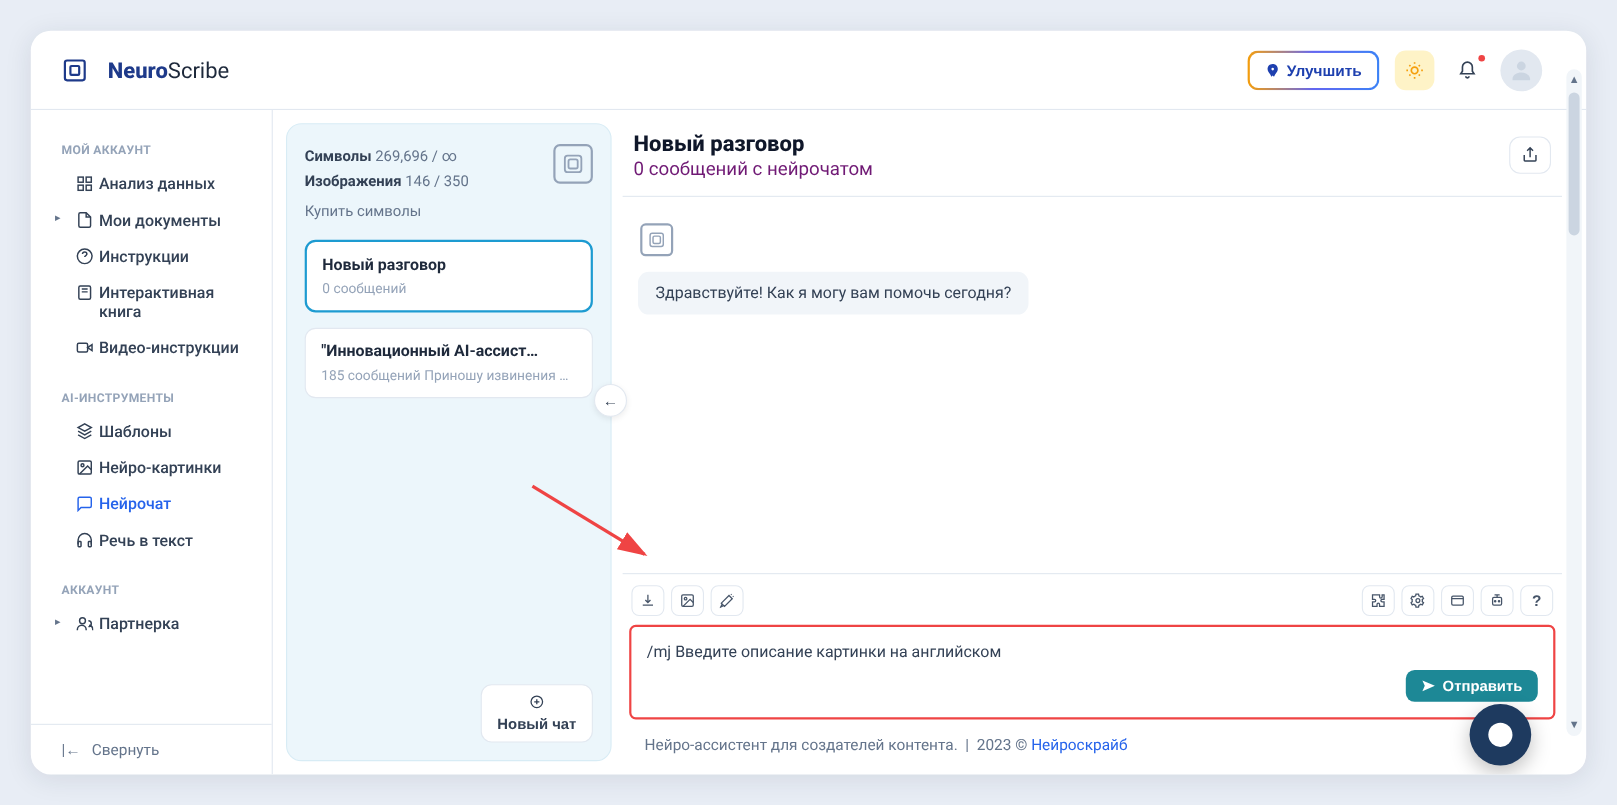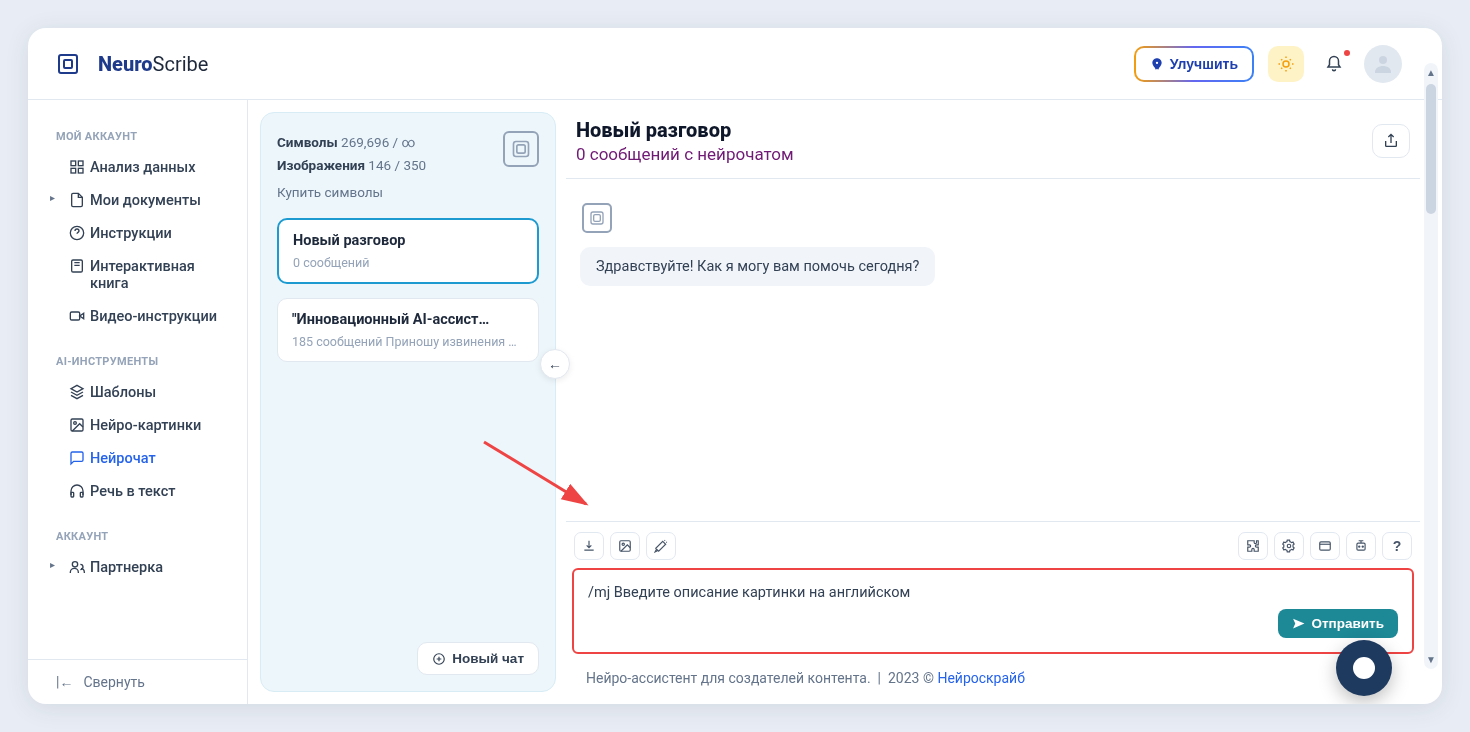--- a/index.html
+++ b/index.html
@@ -129,21 +129,21 @@
     margin-top:14px; background:#fff; border-radius:10px; padding:12px 14px;
     border:1px solid #e2e8f0;
   }
   .convo-card.active { border:2px solid #1d9bd1; }
   .convo-title { font-weight:700; font-size:14.5px; color:#1e293b; white-space:nowrap; overflow:hidden; text-overflow:ellipsis;}
   .convo-sub { font-size:12.5px; color:#94a3b8; margin-top:6px; white-space:nowrap; overflow:hidden; text-overflow:ellipsis;}
   .new-chat-btn {
     margin-top:auto; align-self:flex-end;
     background:#fff; border:1px solid #e2e8f0; border-radius:10px;
     padding:8px 14px; font-size:13.5px; font-weight:600; color:#334155;
-    display:flex; align-items:center; gap:6px;
+    display:flex; align-items:center; gap:6px;flex-direction:column;
   }
   .middle-handle {
     position:absolute; right:-15px; top:236px;
     width:30px;height:30px;border-radius:50%;
     background:#fff; border:1px solid #e2e8f0;
     display:flex;align-items:center;justify-content:center;
     box-shadow:0 2px 6px rgba(0,0,0,0.08);
     font-size:14px; font-weight:700;
   }
   

